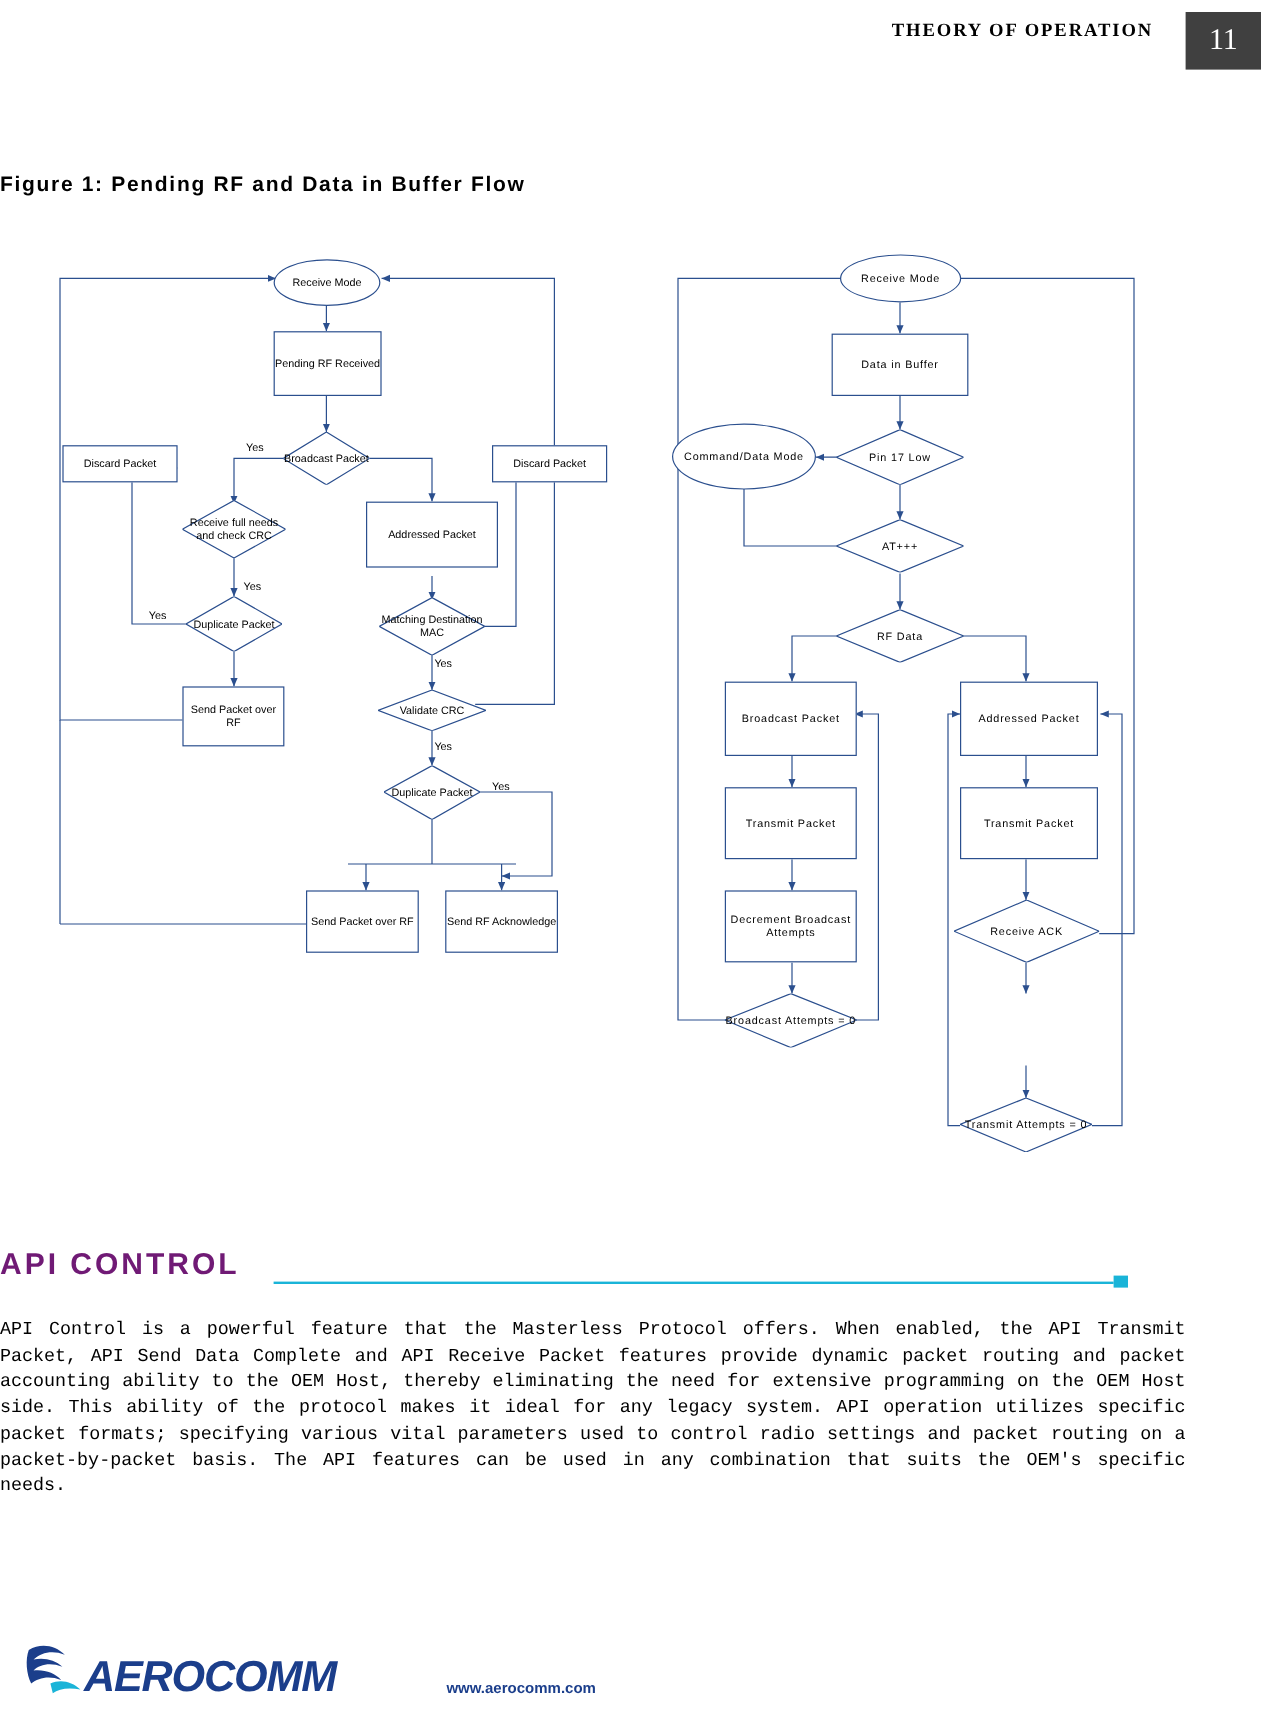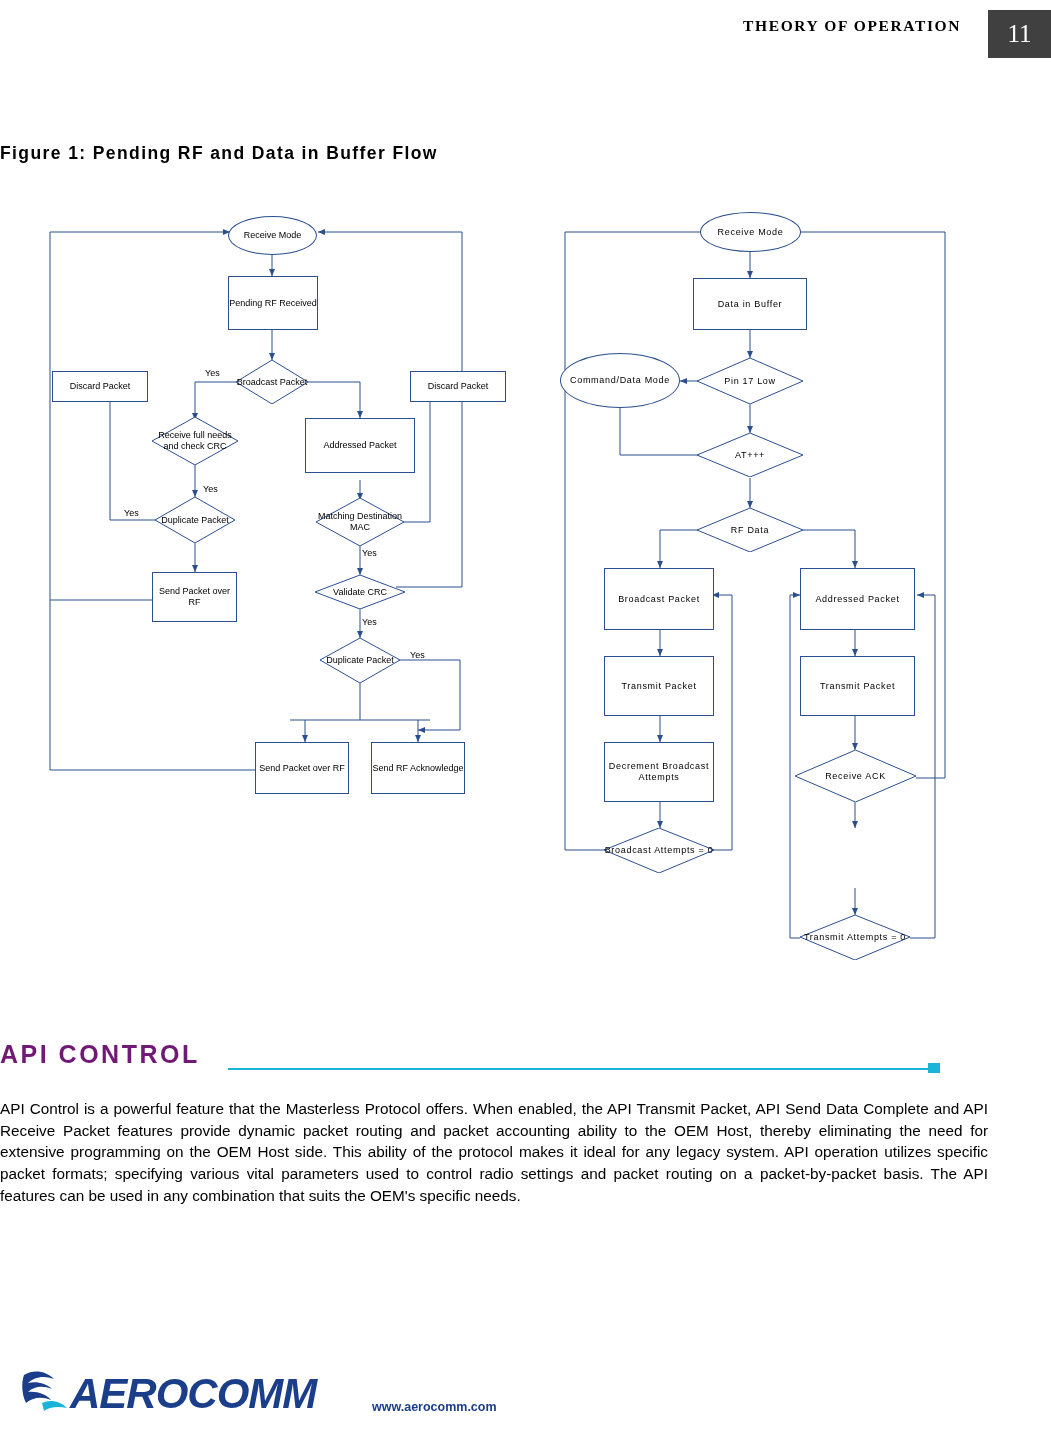--- a/index.html
+++ b/index.html
@@ -158,21 +158,21 @@
 
   .body-text {
     position: absolute;
     left: 0;
     top: 1098px;
     width: 988px;
     font-size: 15.3px;
     line-height: 1.42;
     text-align: justify;
     color: #000;
-    font-family: Liberation Sans, sans-serif;
+    font-family: Liberation Mono, monospace;
   }
 
   
   .footer {
     position: absolute;
     left: 0;
     top: 1355px;
     width: 1051px;
     height: 78px;
   }
@@ -180,21 +180,21 @@
     position: absolute;
     left: 20px;
     top: 8px;
     display: flex;
     align-items: flex-end;
   }
   .logo-text {
     font-family: "Liberation Sans", sans-serif;
     font-weight: bold;
     font-style: italic;
-    font-size: 42px;
+    font-size: 36px;
     letter-spacing: -1px;
     color: #1b3e8b;
     line-height: 1;
     text-align: center;
   }
   .footer-url {
     position: absolute;
     left: 372px;
     top: 45px;
     font-size: 12.5px;

